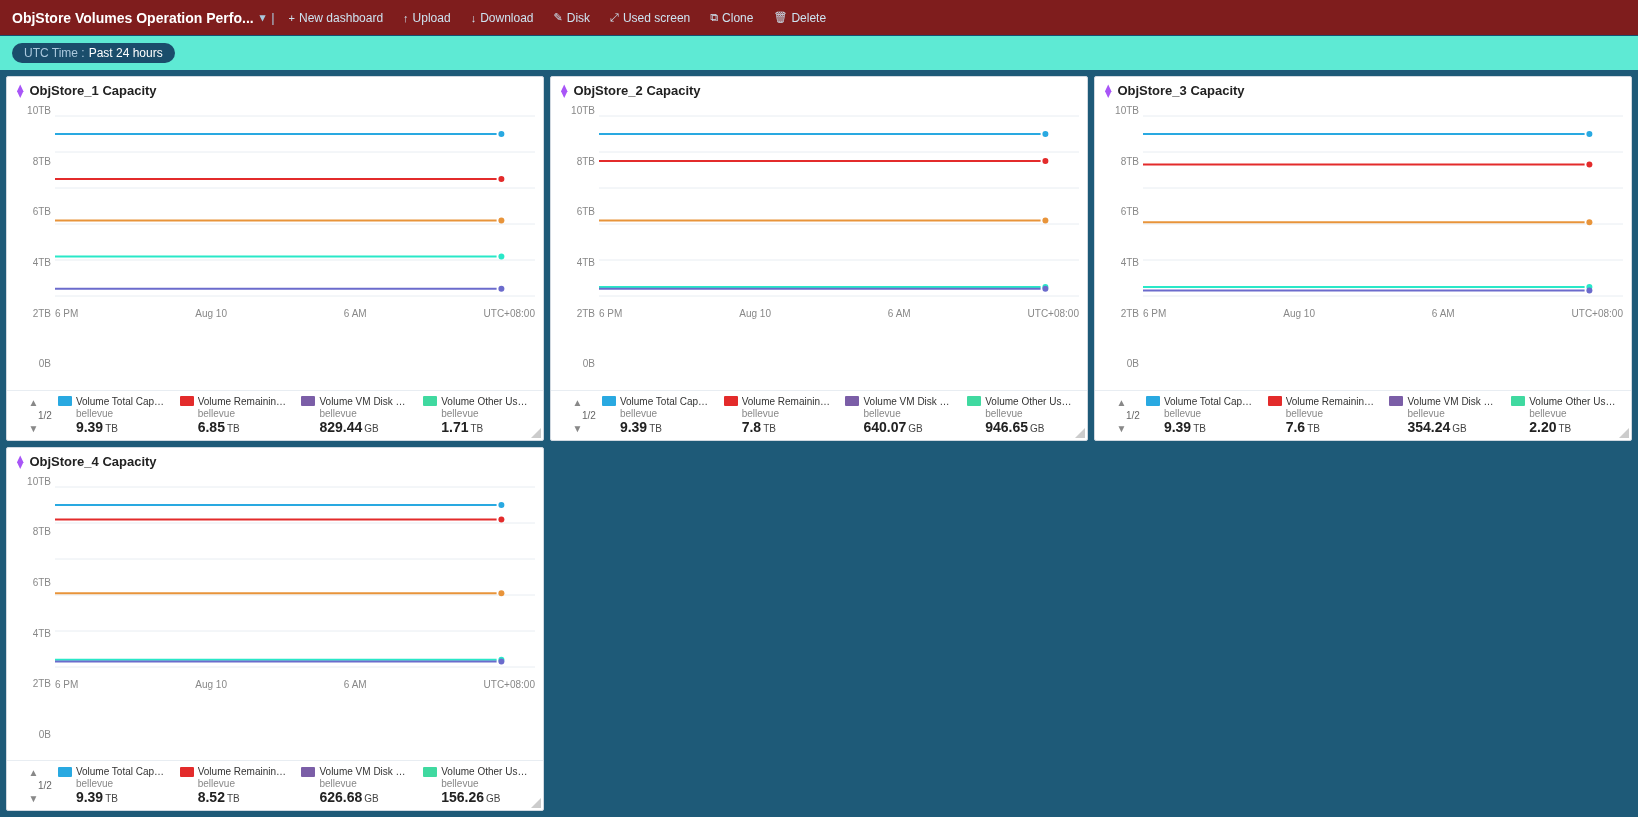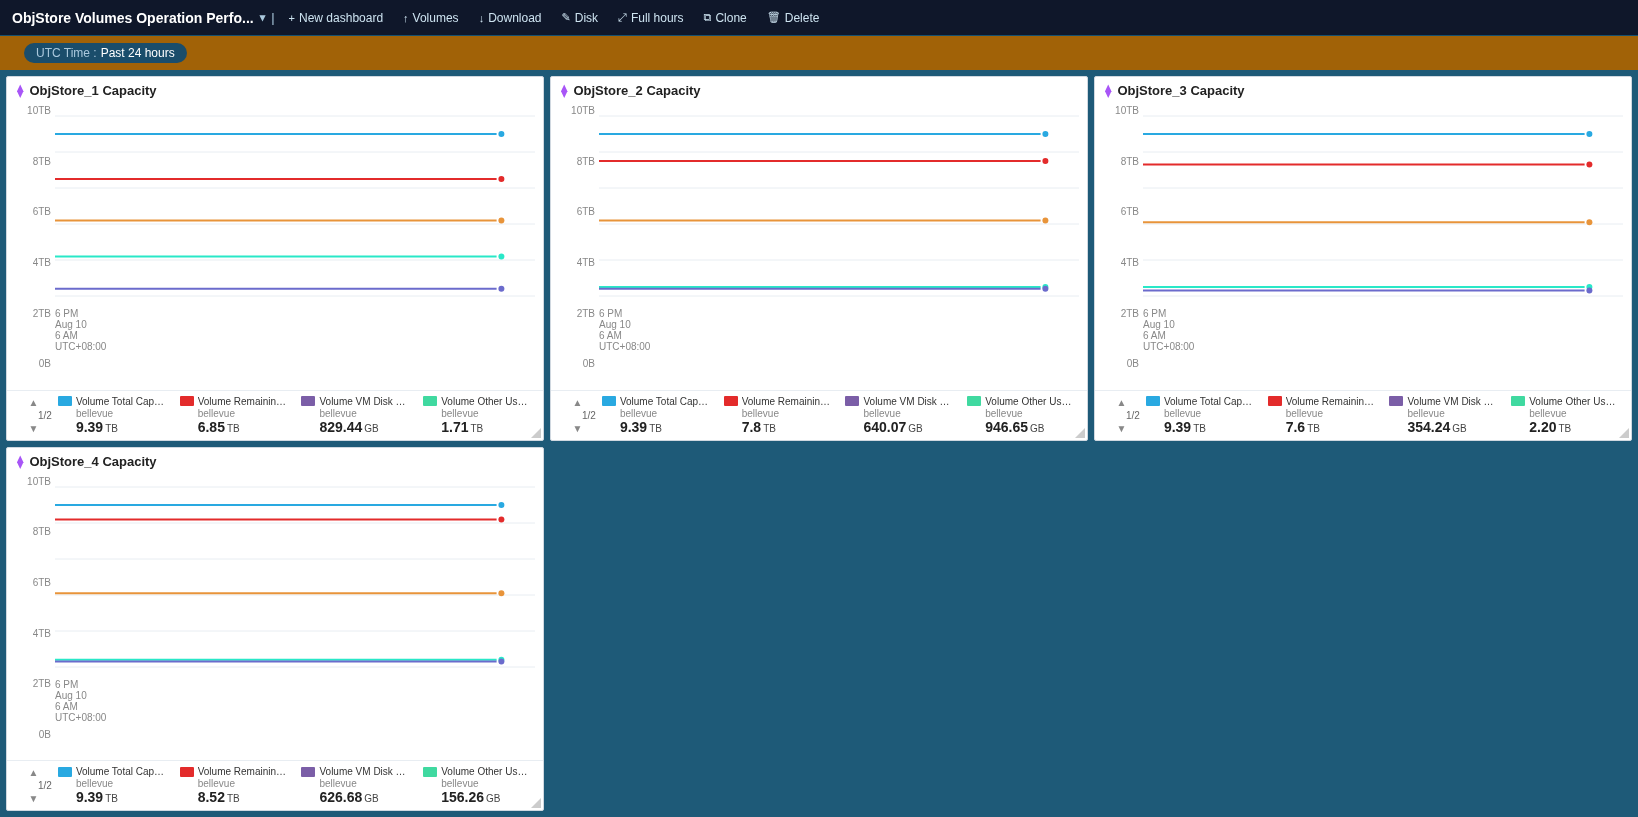--- a/index.html
+++ b/index.html
@@ -7,21 +7,21 @@
       font-family: 'Segoe UI', Arial, sans-serif;
       background-color: #1e5a78;
       color: #333;
       font-size: 12px;
       overflow: hidden;
       width: 1638px;
       height: 817px;
     }
     
     .topbar {
-      background-color: #0f172a;
+      background-color: #7f1d1d;
       color: #fff;
       display: flex;
       align-items: center;
       height: 36px;
       padding: 4px 12px;
       gap: 4px;
       border-bottom: 1px solid #155070;
     }
     .topbar-title {
       font-size: 14px;
@@ -48,22 +48,22 @@
       background: none;
       border: none;
       color: #cde3f0;
       font-size: 12px;
       cursor: pointer;
       border-radius: 3px;
     }
     .topbar-btn .icon { font-size: 11px; }
     
     .filterbar {
-      background-color: #a16207;
-      padding: 6px 24px;
+      background-color: #5eead4;
+      padding: 6px 12px;
       display: flex;
       align-items: center;
       height: 34px;
     }
     .filter-badge {
       background-color: #1a4d6b;
       color: #fff;
       border-radius: 12px;
       padding: 3px 12px;
       font-size: 12px;
@@ -131,21 +131,20 @@
       color: #888;
       text-align: right;
       line-height: 1;
     }
     .x-axis {
       display: flex;
       justify-content: space-between;
       padding: 2px 0 0;
       font-size: 10px;
       color: #888;
-      flex-direction: column;
     }
     
     .legend-area {
       border-top: 1px solid #e8edf2;
       padding: 5px 8px;
       display: flex;
       align-items: stretch;
       gap: 0;
     }
     .legend-nav {
@@ -246,33 +245,33 @@
     <span>ObjStore Volumes Operation Perfo...</span>
     <span class="chevron">▾</span>
   </span>
   <span class="topbar-sep">|</span>
   <button class="topbar-btn">
     <span class="icon">+</span>
     <span>New dashboard</span>
   </button>
   <button class="topbar-btn">
     <span class="icon">↑</span>
-    <span>Volumes</span>
+    <span>Upload</span>
   </button>
   <button class="topbar-btn">
     <span class="icon">↓</span>
     <span>Download</span>
   </button>
   <button class="topbar-btn">
     <span class="icon">✎</span>
     <span>Disk</span>
   </button>
   <button class="topbar-btn">
     <span class="icon">⤢</span>
-    <span>Full hours</span>
+    <span>Used screen</span>
   </button>
   <button class="topbar-btn">
     <span class="icon">⧉</span>
     <span>Clone</span>
   </button>
   <button class="topbar-btn">
     <span class="icon">🗑</span>
     <span>Delete</span>
   </button>
 </div>

